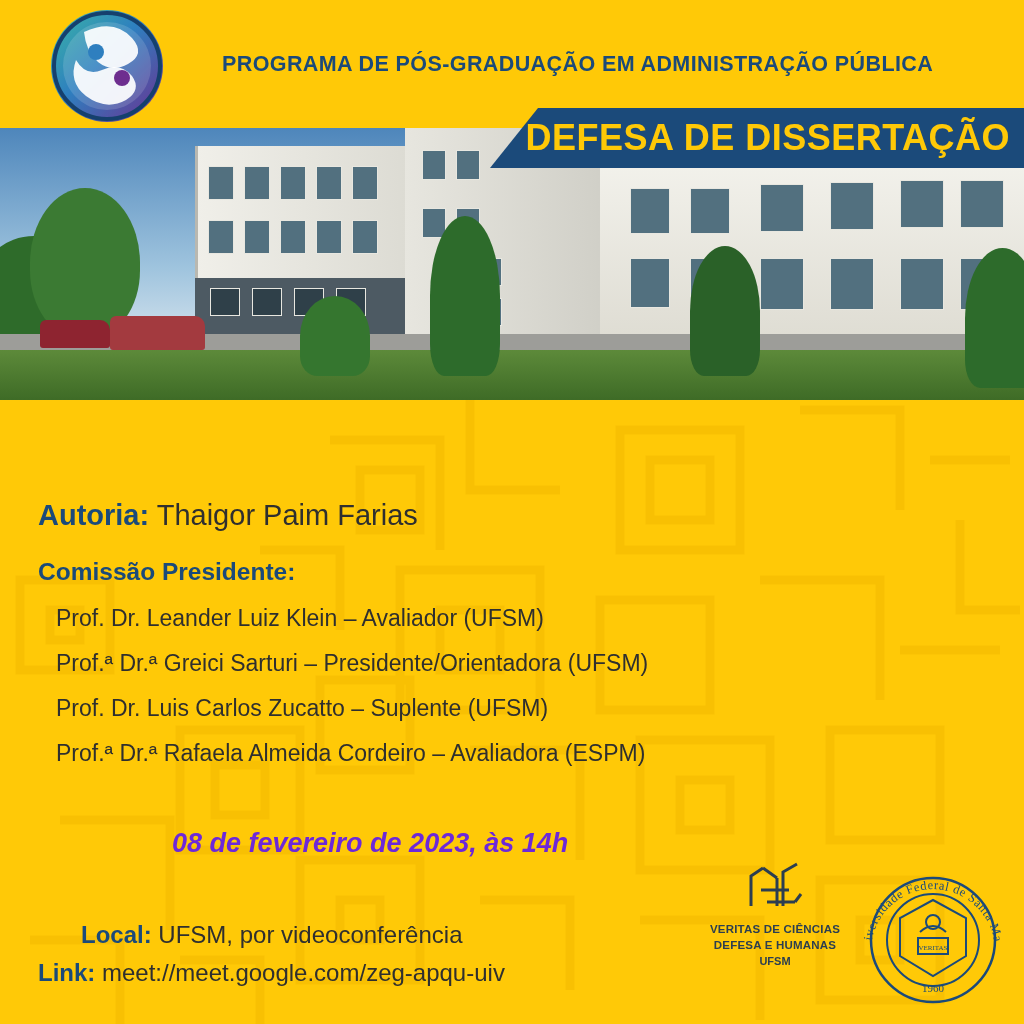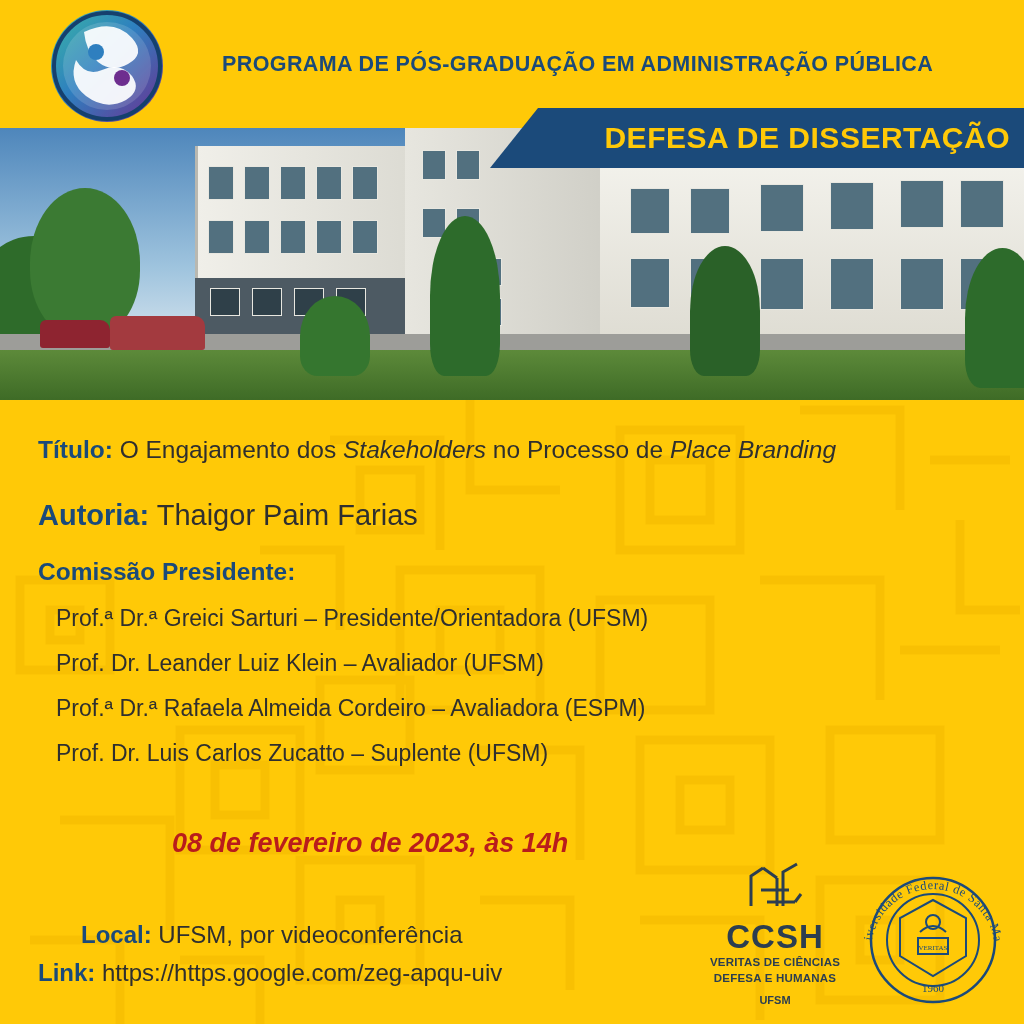--- a/index.html
+++ b/index.html
@@ -60,21 +60,21 @@
     height: 60px;
     background: #1B4A7A;
     clip-path: polygon(48px 0, 534px 0, 534px 60px, 0 60px);
     z-index: 6;
   }
   .banner-text {
     position: absolute;
     right: 14px;
     top: 50%;
     transform: translateY(-50%);
-    font-size: 30px;
+    font-size: 36px;
     font-weight: bold;
     color: #FFC907;
     letter-spacing: 0.5px;
     white-space: nowrap;
   }
 
   
   .photo {
     position: absolute;
     left: 0; top: 128px;
@@ -159,21 +159,21 @@
 
   .membros {
     position: absolute; left: 56px; top: 205px;
     font-size: 23px; color: #2f2f2f;
   }
   .membros div { margin-bottom: 18px; white-space: nowrap; }
 
   .data {
     position: absolute; left: 172px; top: 428px;
     font-size: 27px; font-weight: bold; font-style: italic;
-    color: #b91c1c; white-space: nowrap;
+    color: #6d28d9; white-space: nowrap;
   }
 
   .local {
     position: absolute; left: 38px; top: 521px;
     font-size: 24px; color: #2f2f2f; white-space: nowrap; margin-left: 43px;
   }
   .link {
     position: absolute; left: 38px; top: 559px;
     font-size: 24px; color: #2f2f2f; white-space: nowrap;
   }
@@ -181,21 +181,21 @@
   
   .ccsh {
     position: absolute; left: 690px; top: 860px;
     width: 170px; text-align: center; color: #2c3e50;
   }
   .ccsh-mark {
     width: 64px; height: 52px; margin: 0 auto 4px;
   }
   .ccsh-name { font-size: 33px; font-weight: bold; letter-spacing: 1px; line-height: 1; }
   .ccsh-sub { font-size: 11.5px; font-weight: bold; line-height: 1.15; margin-top: 3px; letter-spacing: .2px;}
-  .ccsh-ufsm { font-size: 11px; font-weight: bold; margin-top: 9px; }
+  .ccsh-ufsm { font-size: 11px; font-weight: bold; margin-top: 3px; }
 
   .ufsm {
     position: absolute; left: 858px; top: 852px;
     width: 150px; height: 160px;
   }
 </style>
 </head>
 <body>
 
 <div class="poster">
@@ -315,61 +315,57 @@
     <div class="grass"></div>
 
     <div class="tree" style="left:430px; top:88px; width:70px; height:160px; border-radius:50% 50% 20% 20%; background:#2d6b2b;"></div>
     <div class="tree" style="left:690px; top:118px; width:70px; height:130px; border-radius:50% 50% 20% 20%; background:#2a6128;"></div>
     <div class="tree" style="left:965px; top:120px; width:75px; height:140px; border-radius:50% 50% 20% 20%; background:#2d6b2b;"></div>
     <div class="tree" style="left:300px; top:168px; width:70px; height:80px; border-radius:50% 50% 25% 25%; background:#35762f;"></div>
   </div>
 
   <div class="content">
 
-    <div class="titulo">
-      <span class="lbl">Título:</span><span> O Engajamento dos </span><i>Stakeholders</i><span> no Processo de </span><i>Place Branding</i>
-    </div>
 
     <div class="autoria">
       <span class="lbl">Autoria:</span><span> Thaigor Paim Farias</span>
     </div>
 
     <div class="comissao-lbl">Comissão Presidente:</div>
 
     <div class="membros">
+      <div>Prof. Dr. Leander Luiz Klein – Avaliador (UFSM)</div>
       <div>Prof.ª Dr.ª Greici Sarturi – Presidente/Orientadora (UFSM)</div>
-      <div>Prof. Dr. Leander Luiz Klein – Avaliador (UFSM)</div>
+      <div>Prof. Dr. Luis Carlos Zucatto – Suplente (UFSM)</div>
       <div>Prof.ª Dr.ª Rafaela Almeida Cordeiro – Avaliadora (ESPM)</div>
-      <div>Prof. Dr. Luis Carlos Zucatto – Suplente (UFSM)</div>
     </div>
 
     <div class="data">08 de fevereiro de 2023, às 14h</div>
 
     <div class="local">
       <span class="lbl">Local:</span><span> UFSM, por videoconferência</span>
     </div>
 
     <div class="link">
-      <span class="lbl">Link:</span><span> https://https.google.com/zeg-apqu-uiv</span>
+      <span class="lbl">Link:</span><span> meet://meet.google.com/zeg-apqu-uiv</span>
     </div>
   </div>
 
   <div class="ccsh">
     <svg class="ccsh-mark" viewBox="0 0 64 52" xmlns="http://www.w3.org/2000/svg">
       <g stroke="#2c3e50" stroke-width="3" fill="none">
         <path d="M8 46 L8 16 L20 8"></path>
         <path d="M20 8 L34 18"></path>
         <path d="M34 18 L34 46"></path>
         <path d="M40 46 L40 12 L54 4"></path>
         <path d="M18 30 L46 30"></path>
         <path d="M24 42 L52 42"></path>
         <path d="M52 42 L58 34"></path>
       </g>
     </svg>
-    <div class="ccsh-name">CCSH</div>
     <div class="ccsh-sub">VERITAS DE CIÊNCIAS</div>
     <div class="ccsh-sub">DEFESA E HUMANAS</div>
     <div class="ccsh-ufsm">UFSM</div>
   </div>
 
   <svg class="ufsm" viewBox="0 0 150 160" xmlns="http://www.w3.org/2000/svg">
     <defs>
       <path id="arcTop" d="M14 88 A62 62 0 0 1 136 88" fill="none"></path>
     </defs>
     <circle cx="75" cy="88" r="62" fill="none" stroke="#1B4A7A" stroke-width="2.5"></circle>

